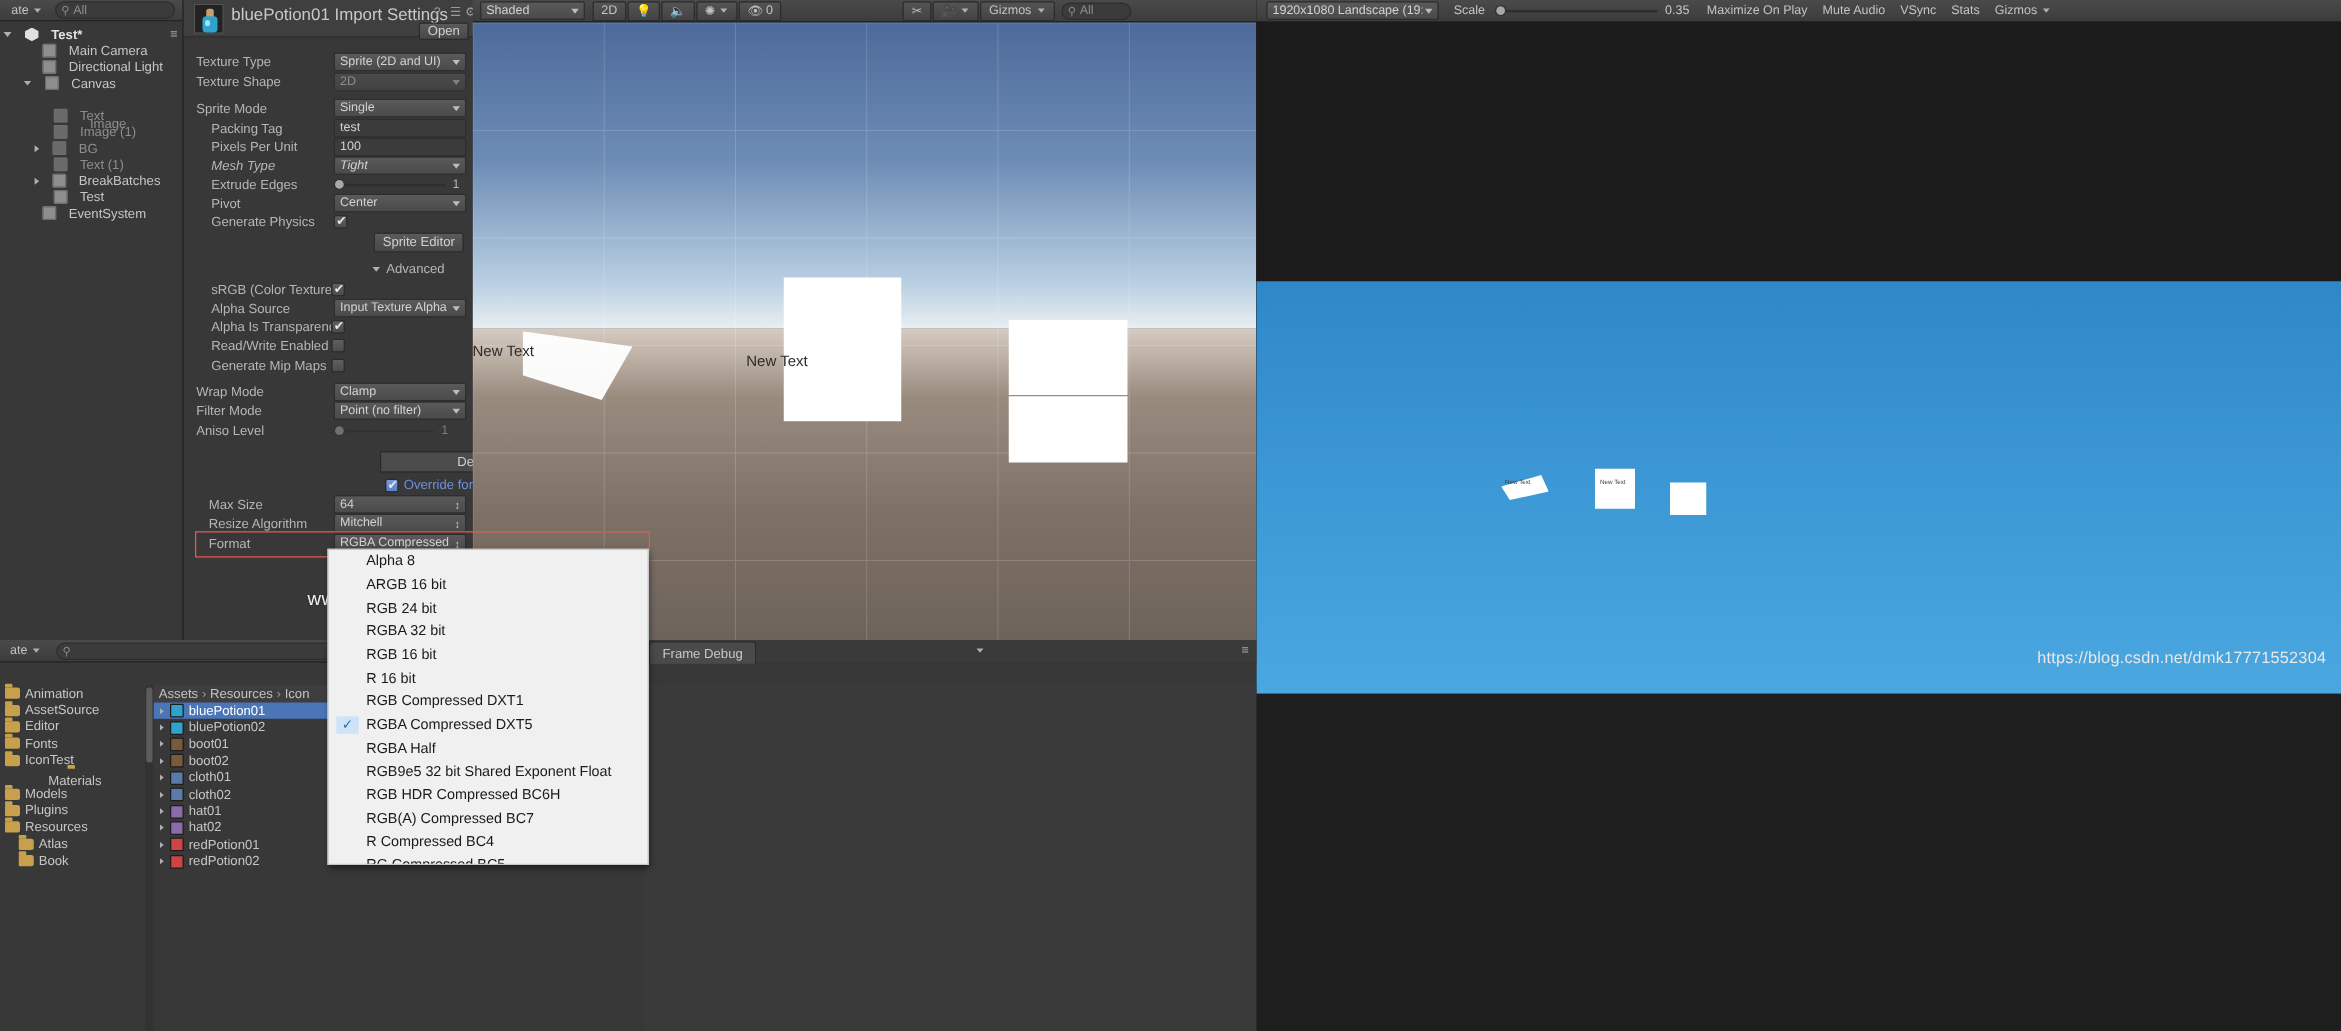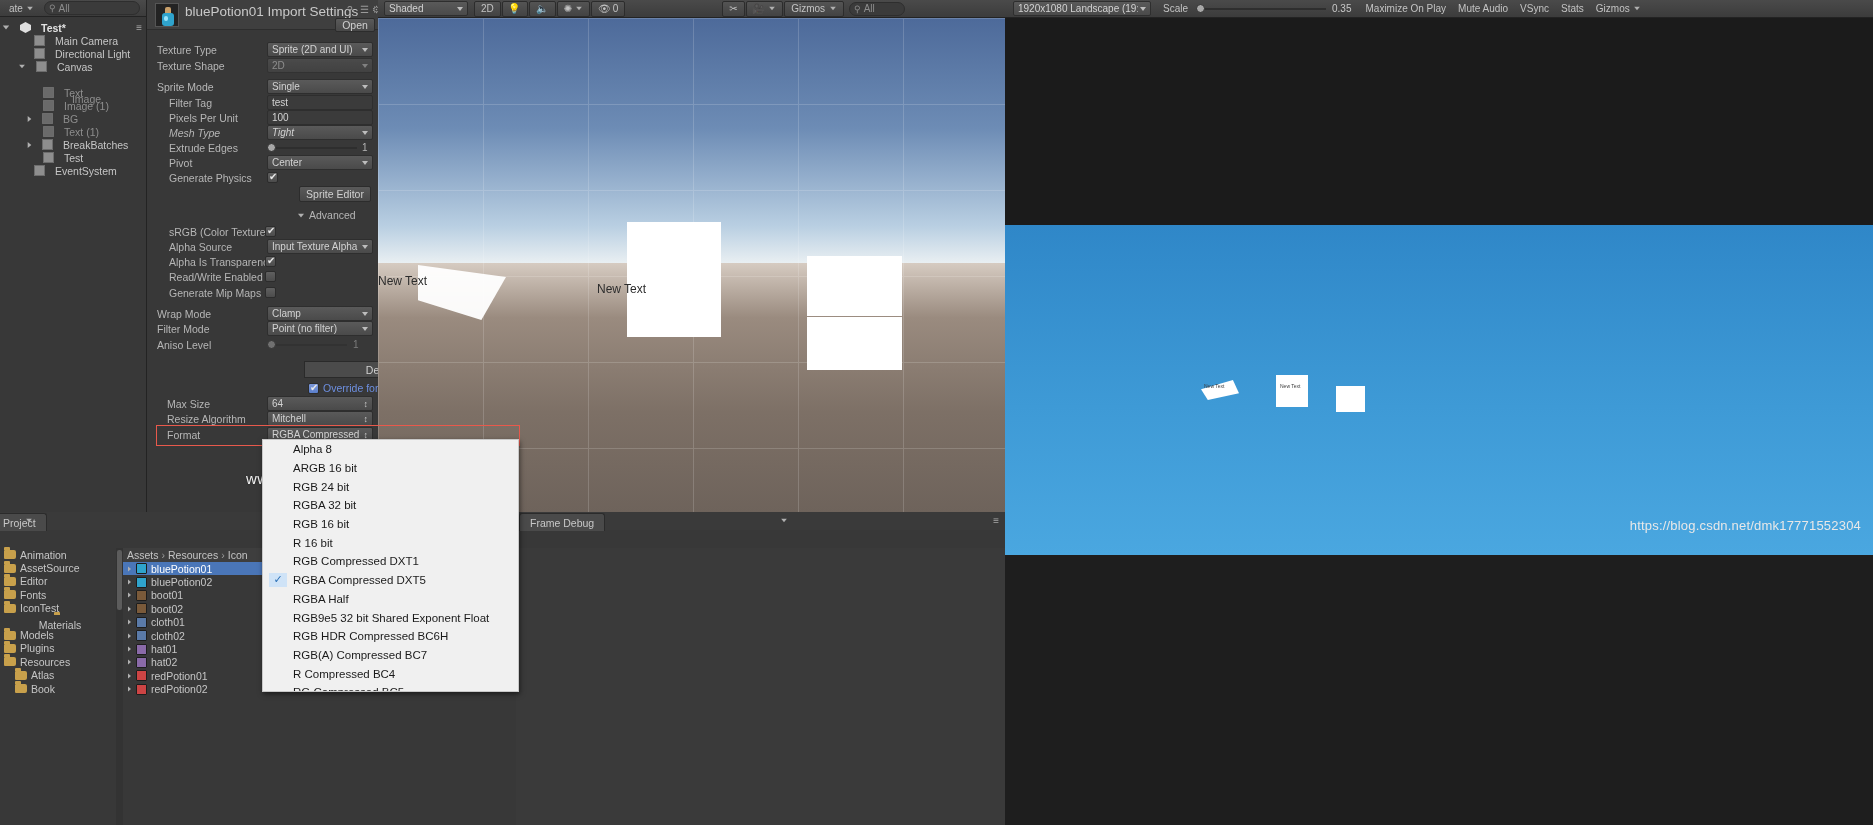--- a/index.html
+++ b/index.html
@@ -246,21 +246,21 @@
   </div>
 
   <div class="abs insp-row" style="left:10px;top:79px;width:222px;">
     <span class="insp-label" style="width:110px;">Sprite Mode</span>
     <div class="field popup" style="width:106px;">
       <span>Single</span>
     </div>
   </div>
 
   <div class="abs insp-row" style="left:10px;top:95px;width:222px;">
-    <span class="insp-label" style="width:110px;padding-left:12px;">Filter Tag</span>
+    <span class="insp-label" style="width:110px;padding-left:12px;">Packing Tag</span>
     <div class="field plain" style="width:106px;">
       <span>test</span>
     </div>
   </div>
 
   <div class="abs insp-row" style="left:10px;top:110px;width:222px;">
     <span class="insp-label" style="width:110px;padding-left:12px;">Pixels Per Unit</span>
     <div class="field plain" style="width:106px;">
       <span>100</span>
     </div>
@@ -530,25 +530,20 @@
       </div>
     <div class="tb-btn">
       <span style="color:#e07070;">✖</span>
       <span style="margin-left:3px;">0</span>
       </div>
   </div>
   <div class="abs" style="left:0;top:36px;width:489px;height:277px;background:#3a3a3a;"></div>
 </div>
 
 <div class="abs" id="project-panel">
-  <div class="abs" style="left:0;top:0;width:516px;height:18px;background:#3a3a3a;">
-    <div class="tab" style="position:absolute;left:-8px;top:1px;">
-      <span>Project</span>
-    </div>
-  </div>
   <div class="toolbar" style="width:516px;">
     <div class="tb-flat" style="gap:3px;margin-left:2px;">
       <span>ate</span>
       <span class="tri down" style="transform:scale(.7)"></span>
     </div>
     <div class="field plain" style="width:254px;height:14px;border-radius:7px;margin-left:6px;gap:3px;">
       <span style="font-size:9px;color:#8a8a8a;">⚲</span>
       <span></span>
     </div>
   </div>

